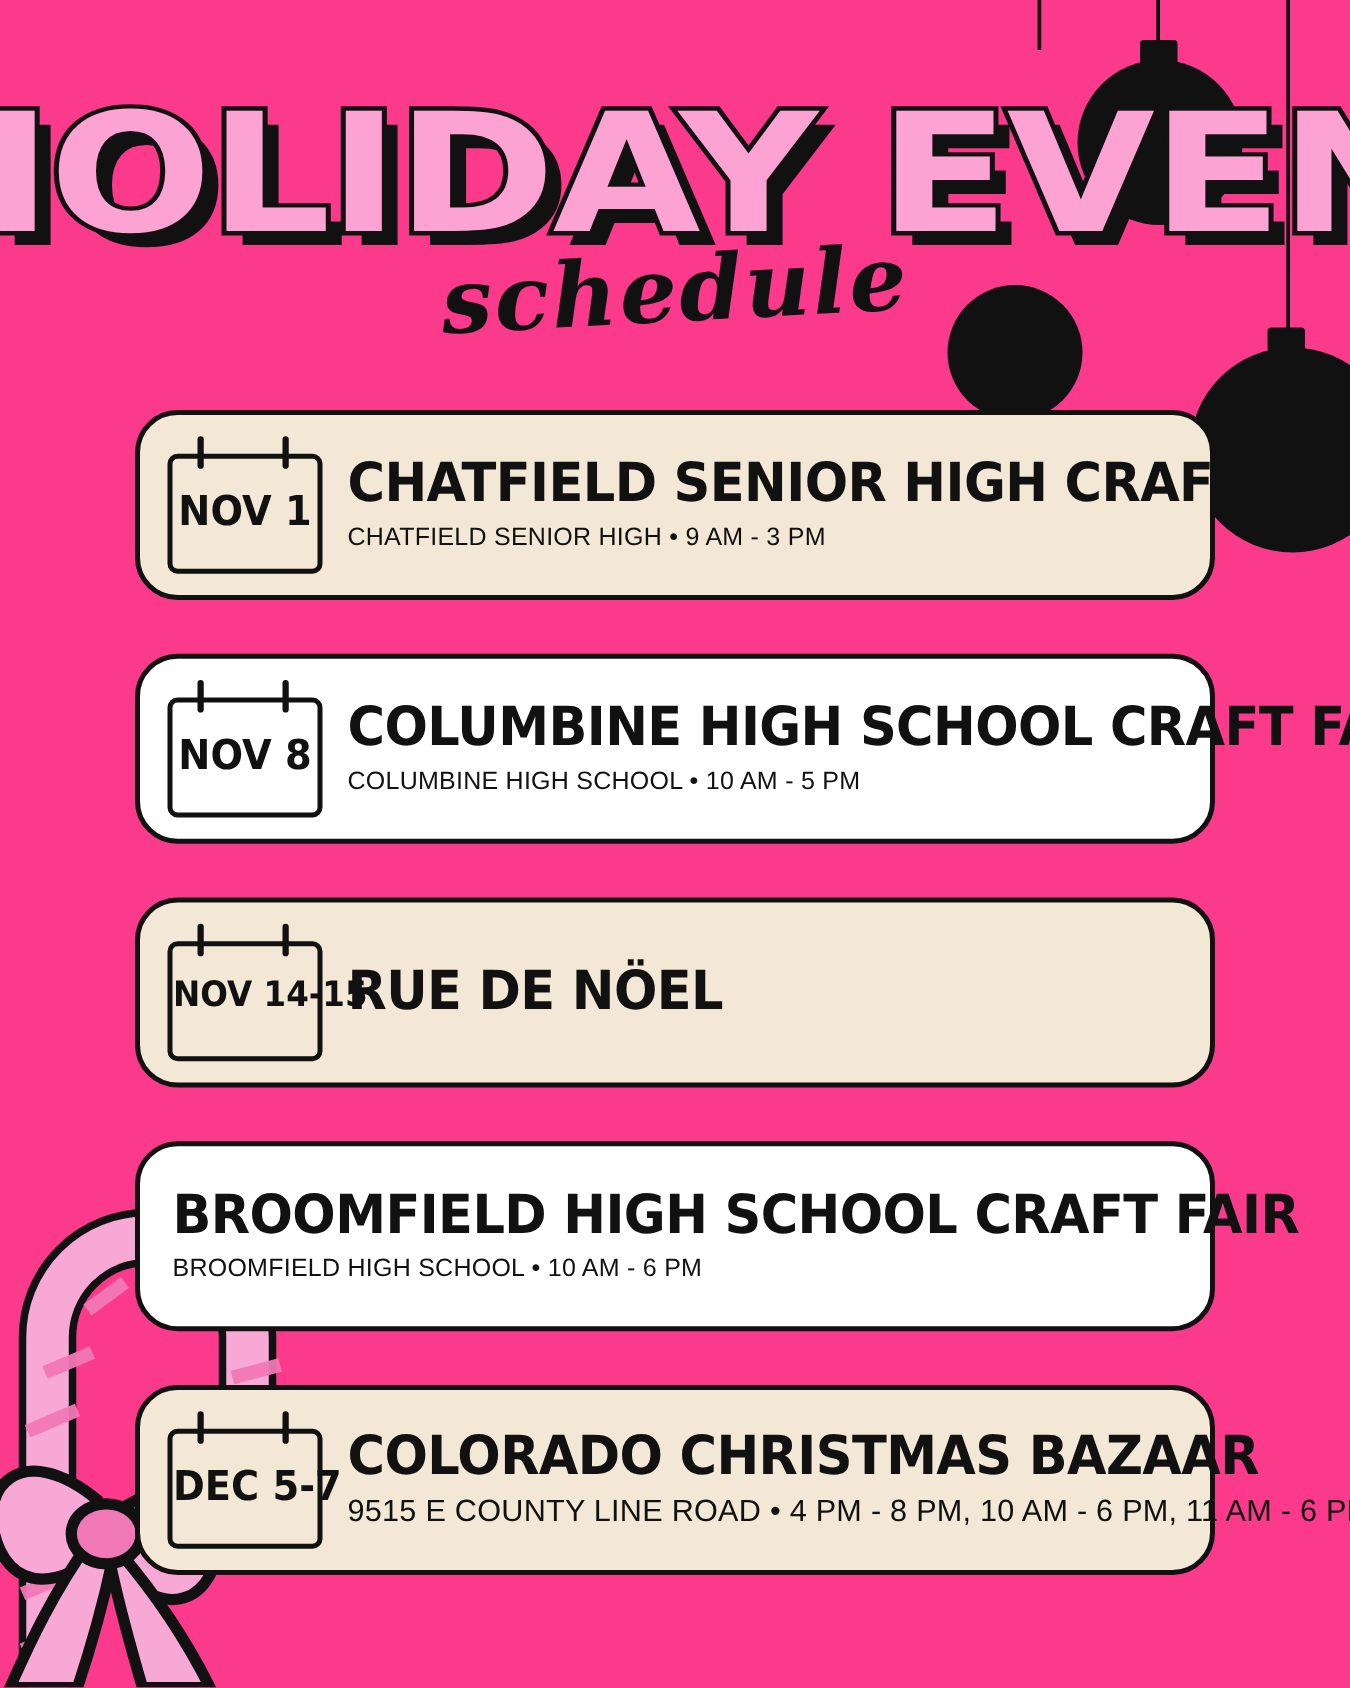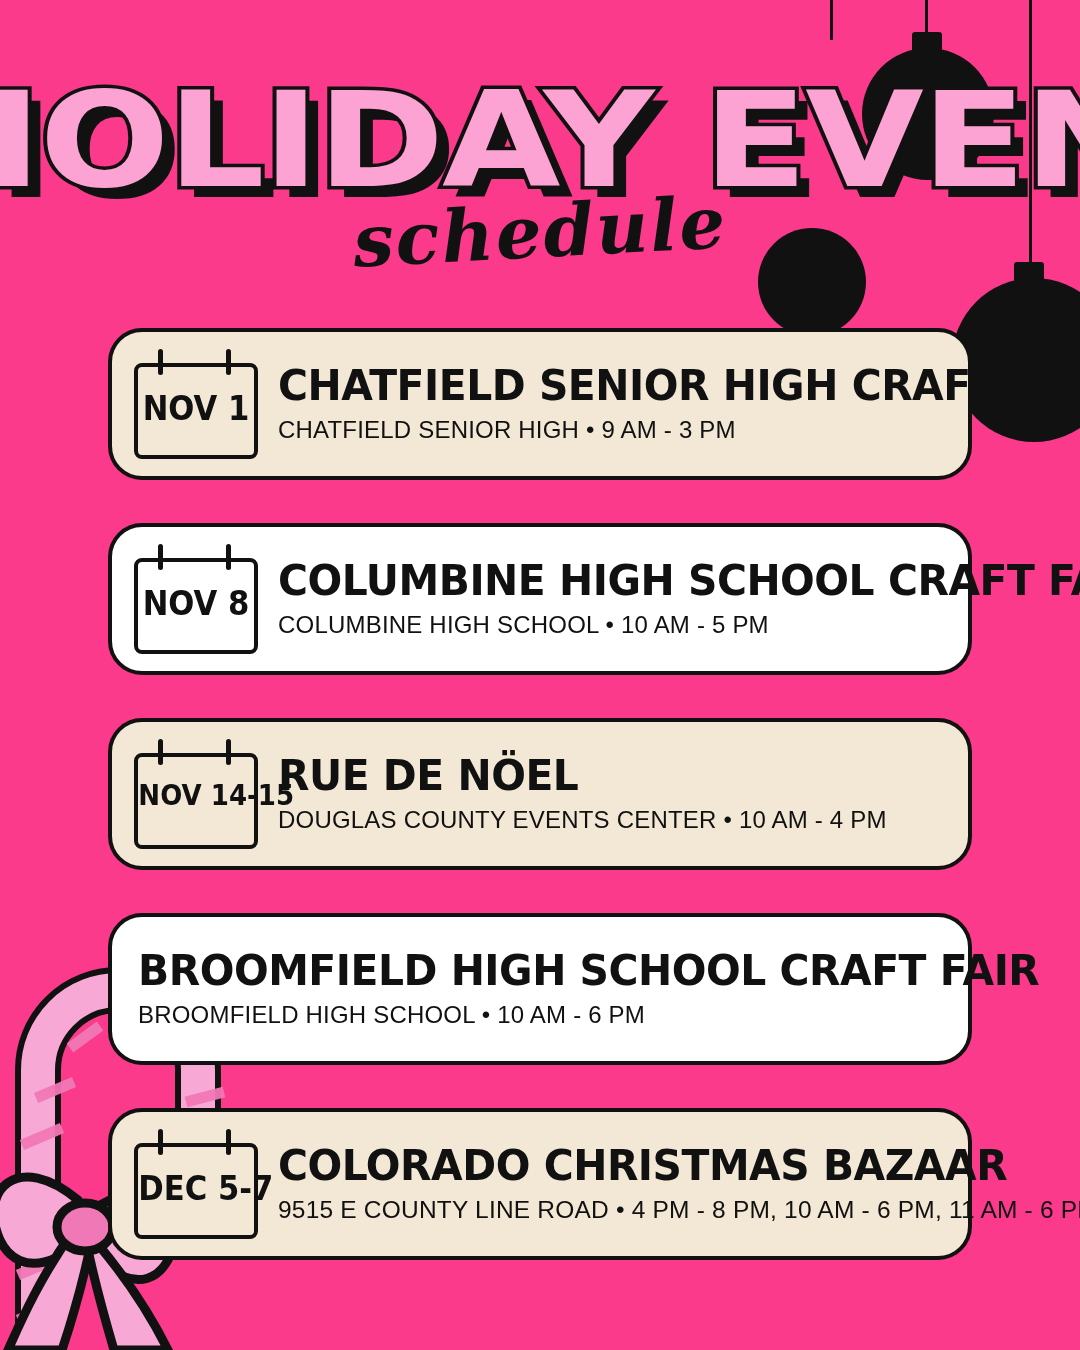--- a/index.html
+++ b/index.html
@@ -151,21 +151,21 @@
     font-size: 43px;
     line-height: 1.02;
     color: #111;
     transform: scaleX(0.95);
     transform-origin: left center;
     white-space: nowrap;
     letter-spacing: -0.5px;
   }
   .ev-sub {
     font-family: "Liberation Sans", sans-serif;
-    font-size: 24px;
+    font-size: 20px;
     color: #111;
     margin-top: 9px;
     white-space: nowrap;
     letter-spacing: 0.2px;
   }
   .ev-sub.tight { font-size: 24.5px; }
 </style>
 </head>
 <body>
 
@@ -246,21 +246,20 @@
 
   <div class="row beige">
     <div class="cal">
       <div class="cal-ring l"></div>
       <div class="cal-ring r"></div>
       <div class="cal-body"></div>
       <div class="cal-date small">NOV 14-15</div>
     </div>
     <div class="row-text">
       <div class="ev-title">RUE DE NÖEL</div>
-      <div class="ev-sub">DOUGLAS COUNTY EVENTS CENTER • 10 AM - 4 PM</div>
     </div>
   </div>
 
   <div class="row white">
     <div class="row-text">
       <div class="ev-title">BROOMFIELD HIGH SCHOOL CRAFT FAIR</div>
       <div class="ev-sub">BROOMFIELD HIGH SCHOOL • 10 AM - 6 PM</div>
     </div>
   </div>
 

